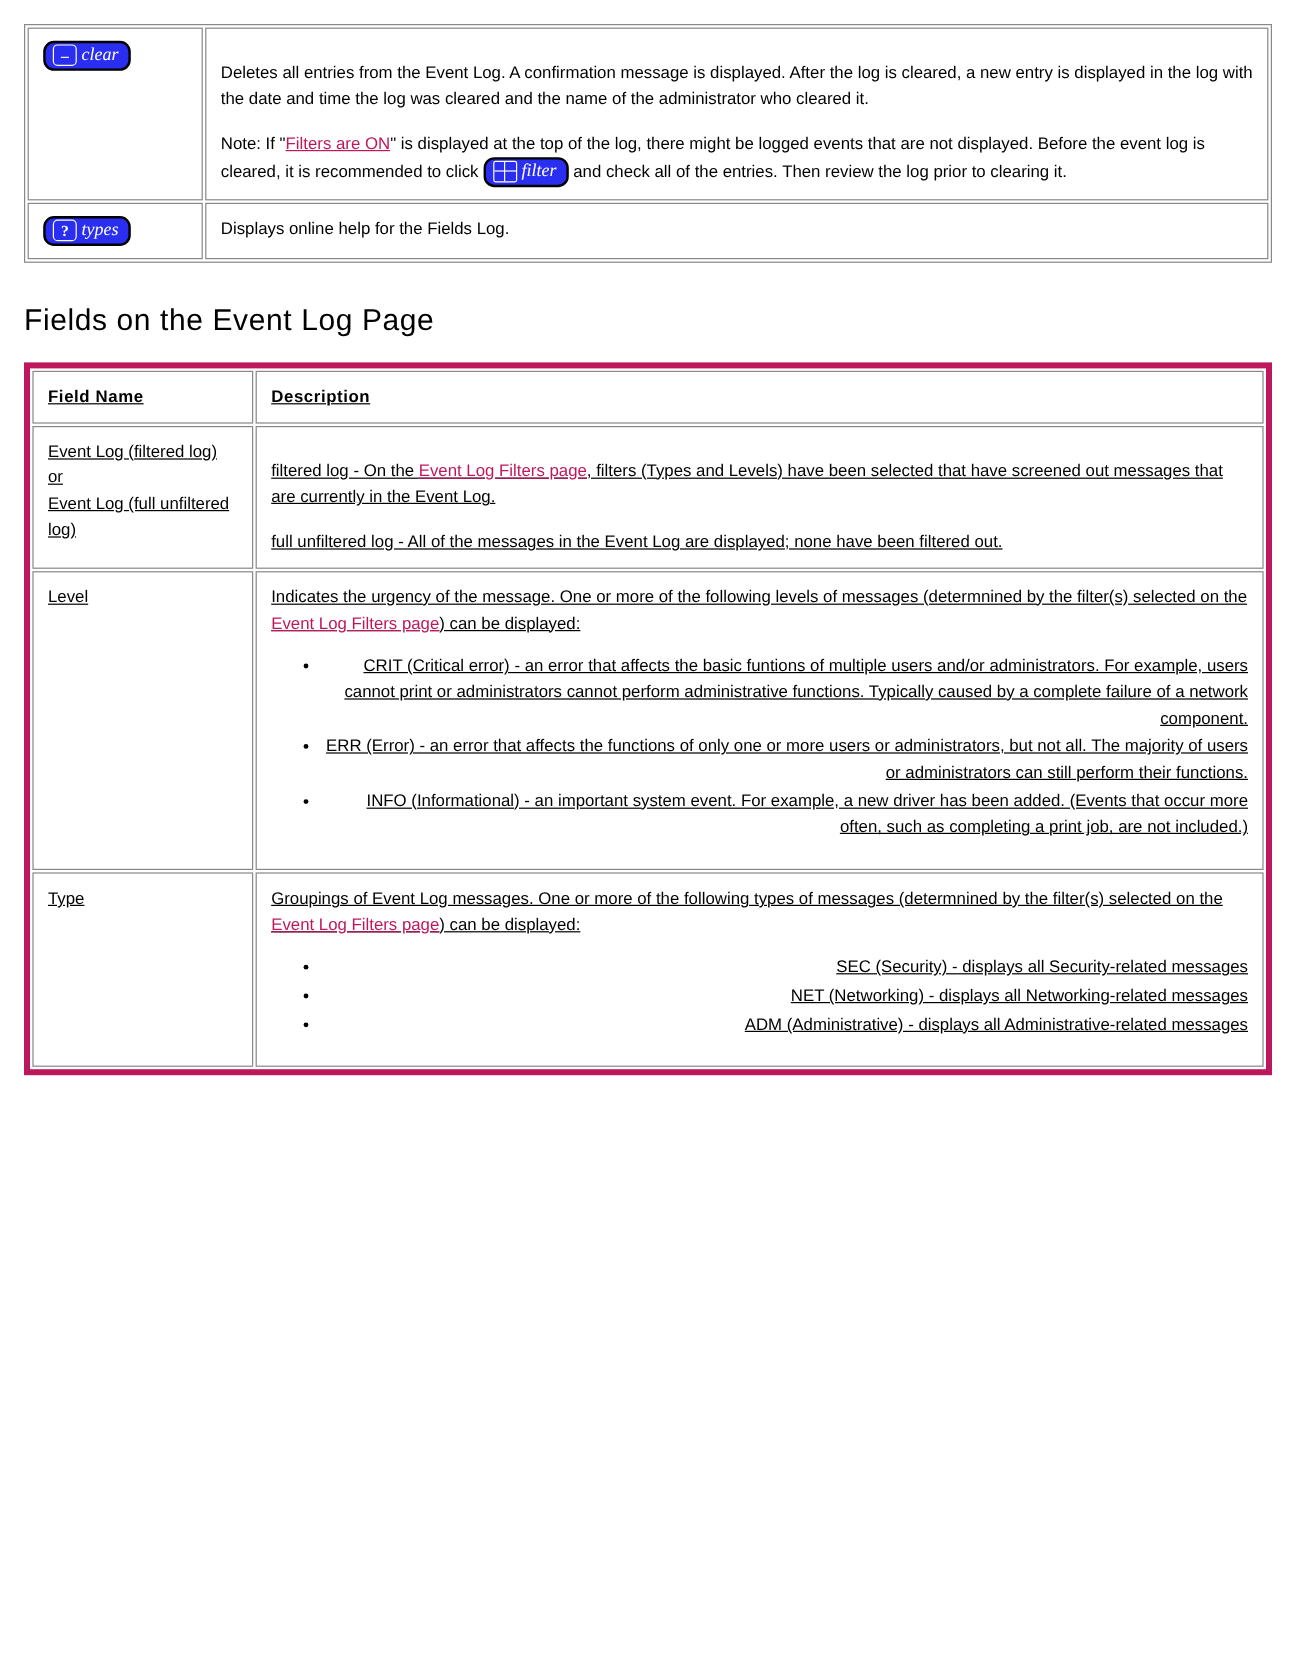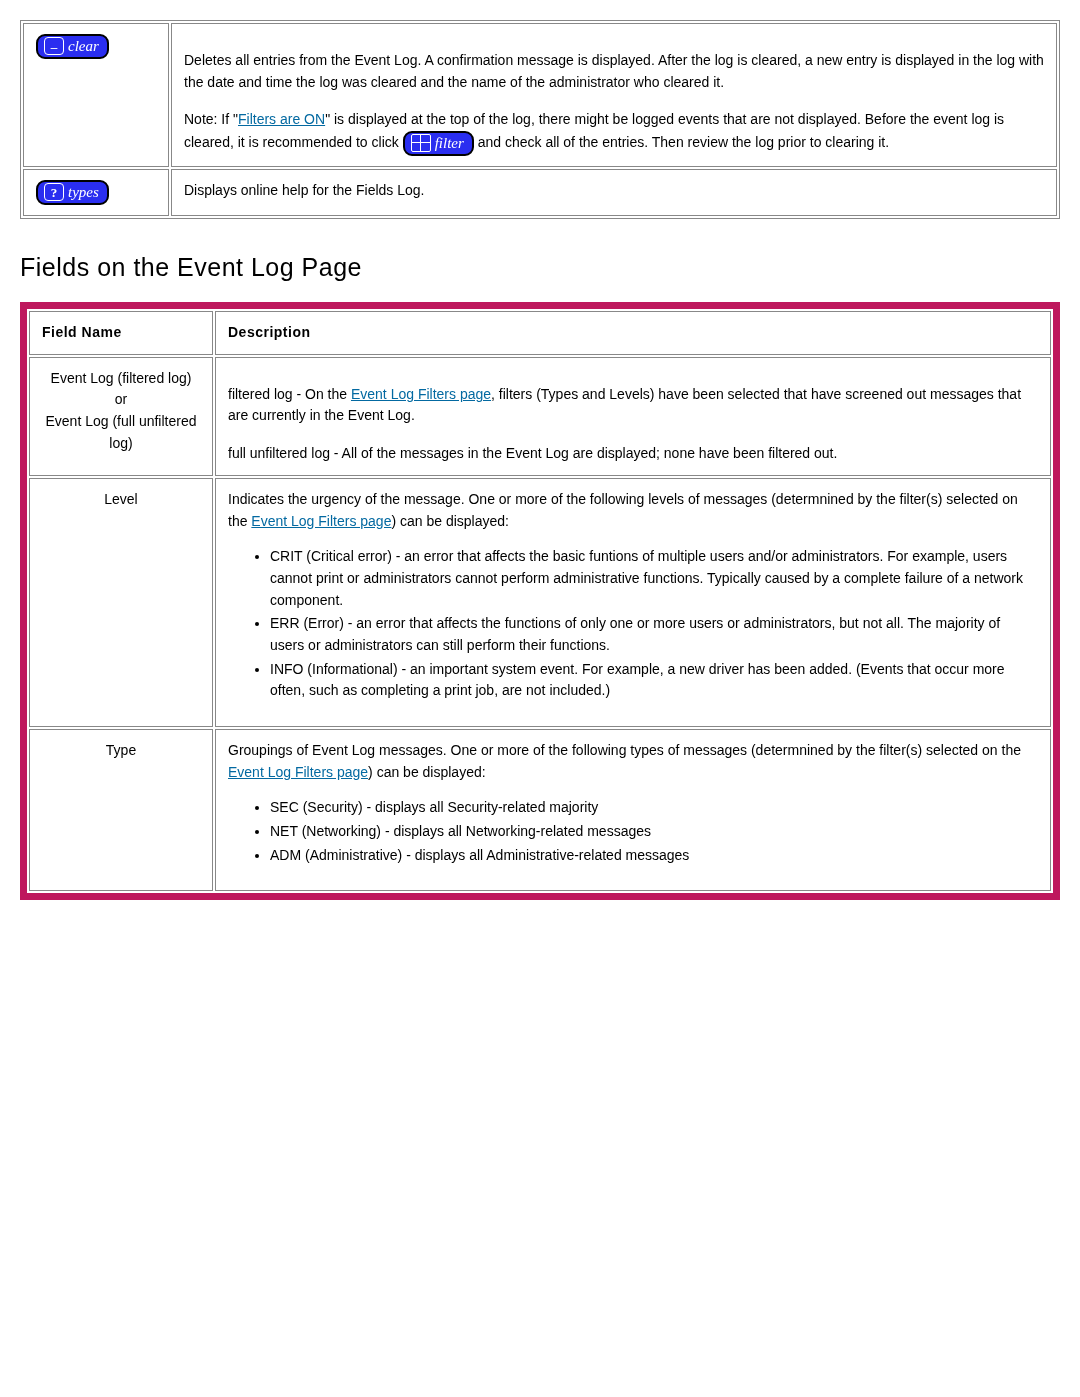--- a/index.html
+++ b/index.html
@@ -56,55 +56,56 @@
     font-weight: bold;
     line-height: 1;
   }
   .pill .lead.grid {
     border-radius: 2px;
     background:
       linear-gradient(#fff,#fff) 50% 0/1.2px 100% no-repeat,
       linear-gradient(#fff,#fff) 0 50%/100% 1.2px no-repeat;
   }
   a.tlink {
-    color: #0369a1;
+    color: #be185d;
     text-decoration: underline;
   }
   h2.section {
     font-family: Verdana, Arial, sans-serif;
     font-weight: normal;
     font-size: 25px;
     letter-spacing: 0.5px;
     margin: 34px 0 20px 0;
   }
   table.fields {
     border-collapse: separate;
     border-spacing: 2px;
-    border: 7px solid #be185d;
+    border: 5px solid #be185d;
     width: 100%;
+    text-decoration: underline;
   }
   table.fields th, table.fields td {
     border: 1px solid #888;
     padding: 10px 12px;
     vertical-align: top;
     text-align: left;
     line-height: 1.55;
     font-size: 14px;
   }
   table.fields th {
     font-weight: bold;
     letter-spacing: 0.5px;
   }
   table.fields td.namecol {
     width: 158px;
-    text-align: center;
   }
   ul.blist {
     margin: 14px 0 14px 24px;
     padding: 0 0 0 18px;
+    text-align: right;
   }
   ul.blist li {
     margin-bottom: 2px;
   }
   .para { margin: 16px 0 14px 0; }
   .para:last-child { margin-bottom: 0; }
 </style>
 </head>
 <body>
 
@@ -175,21 +176,21 @@
     </td>
   </tr>
 
   <tr>
     <td class="namecol">Type</td>
     <td>
       <div>
         <span>Groupings of Event Log messages. One or more of the following types of messages (determnined by the filter(s) selected on the </span><a href="#" class="tlink">Event Log Filters page</a><span>) can be displayed:</span>
       </div>
       <ul class="blist" id="type-bullets">
-            <li>SEC (Security) - displays all Security-related majority</li>
+            <li>SEC (Security) - displays all Security-related messages</li>
             <li>NET (Networking) - displays all Networking-related messages</li>
             <li>ADM (Administrative) - displays all Administrative-related messages</li>
           </ul>
     </td>
   </tr>
 
 </tbody>
   </table>
 
 </body></html>

